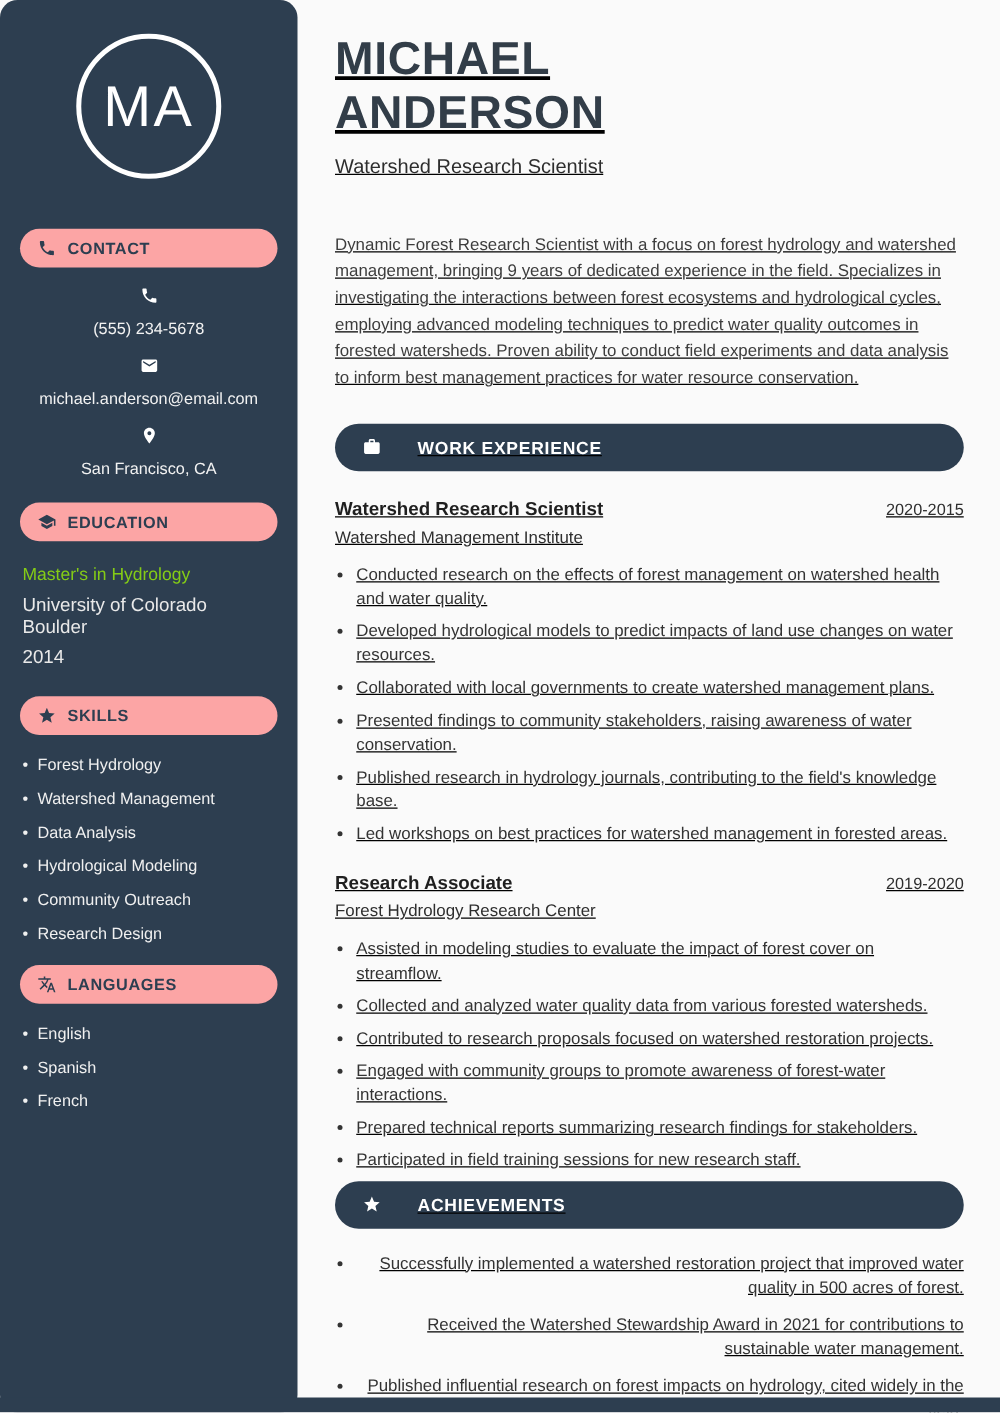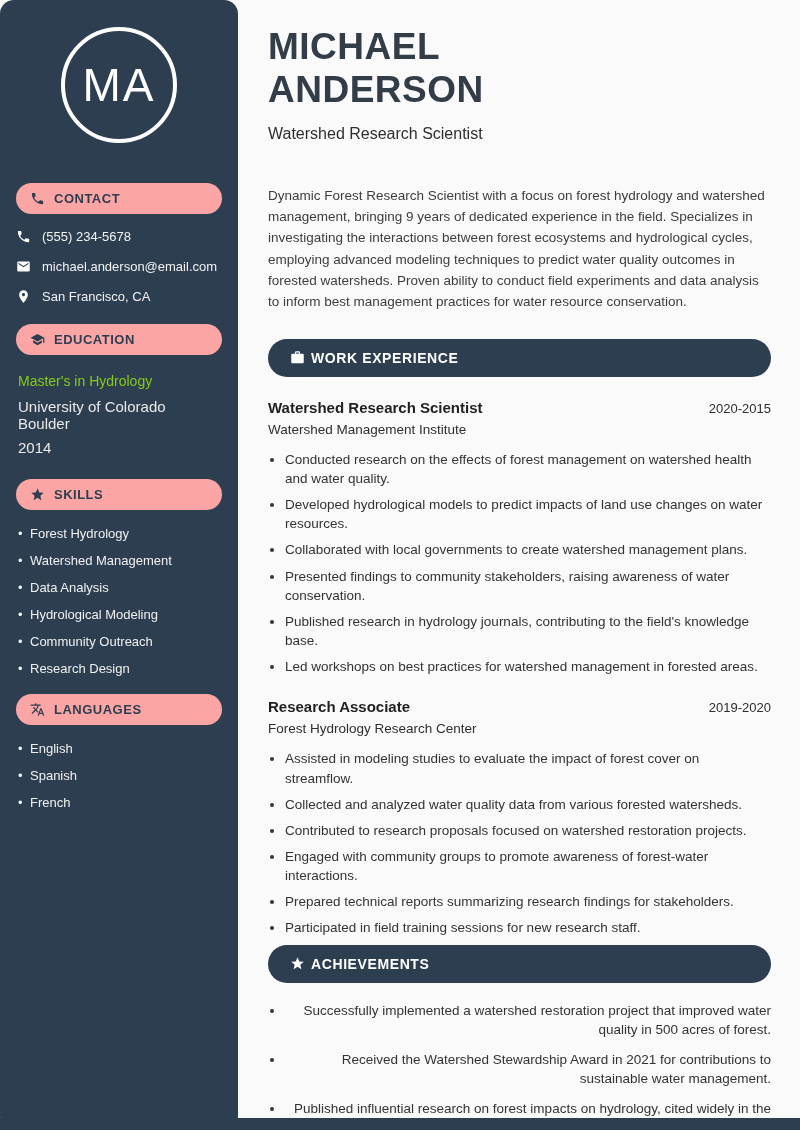--- a/index.html
+++ b/index.html
@@ -7,35 +7,35 @@
   body { font-family:"Liberation Sans", sans-serif; }
   .page { width:800px; height:1130px; position:relative; display:flex; background:#fafafa; overflow:hidden; margin:0 auto; }
 
   
   .sidebar { width:238px; background:#2d3e50; color:#fff; padding-top:27px; flex-shrink:0;border-radius:14px; }
   .avatar { width:116px; height:116px; border:4px solid #fff; border-radius:50%; margin:0 auto 40px auto; display:flex; align-items:center; justify-content:center; }
   .avatar span { font-size:46px; color:#fff; letter-spacing:2px; font-weight:400; }
   .side-pill { background:#fca5a5; color:#2d3e50; border-radius:17px; margin:0 16px 14px 16px; padding:8px 14px; display:flex; align-items:center; gap:9px; font-weight:bold; font-size:13px; letter-spacing:.5px; }
   .side-pill svg { width:15px; height:15px; fill:#2d3e50; flex-shrink:0; }
   .contact-list { list-style:none; padding:0 16px; margin-bottom:20px; }
-  .contact-item { display:flex; align-items:center; gap:11px; margin:15px 0; font-size:13px; color:#f2f2f2; }
+  .contact-item { display:flex; align-items:center; gap:11px; margin:15px 0; font-size:13px; color:#f2f2f2;flex-direction:column; }
   .contact-item svg { width:15px; height:15px; fill:#fff; flex-shrink:0; }
   .edu { padding:4px 18px 16px 18px; }
   .edu-degree { font-size:14px; font-weight:normal; margin-bottom:9px; color:#84cc16; }
   .edu-line { font-size:15px; color:#e9e9e9; margin-bottom:7px; }
   .side-list { list-style:none; padding:2px 18px 0 18px; margin-bottom:18px; }
   .side-list li { font-size:13px; color:#f0f0f0; margin-bottom:12px; padding-left:12px; position:relative; }
   .side-list li::before { content:"•"; position:absolute; left:0; top:0; }
 
   
-  .main { flex:1; padding:26px 29px 11px 30px; }
+  .main { flex:1; padding:26px 29px 11px 30px;text-decoration:underline; }
   .name { font-size:37px; font-weight:bold; color:#323d48; line-height:1.16; letter-spacing:.5px; }
   .job-title { font-size:16px; color:#2e2e2e; margin-top:13px; }
   .summary { margin-top:42px; font-size:13.5px; line-height:1.58; color:#3d3d3d; }
-  .section-pill { margin-top:26px; background:#2d3e50; border-radius:21px; padding:11px 22px; display:flex; align-items:center; gap:6px; color:#fff; font-weight:bold; font-size:14px; letter-spacing:.6px; }
+  .section-pill { margin-top:26px; background:#2d3e50; border-radius:21px; padding:11px 22px; display:flex; align-items:center; gap:29px; color:#fff; font-weight:bold; font-size:14px; letter-spacing:.6px; }
   .section-pill svg { width:15px; height:15px; fill:#fff; flex-shrink:0; }
   .job { margin-top:22px; }
   .job-head { display:flex; justify-content:space-between; align-items:baseline; }
   .role { font-size:15px; font-weight:bold; color:#1f1f1f; }
   .dates { font-size:13px; color:#2e2e2e; }
   .company { font-size:13.5px; color:#2e2e2e; margin-top:6px; }
   .bullets { margin-top:13px; padding-left:17px; list-style:disc; }
   .bullets li { font-size:13.5px; color:#333; line-height:1.42; margin-bottom:7px; }
   .bullets.ach { margin-top:18px; }
   .bullets.ach li { margin-bottom:11px;text-align:right; }

